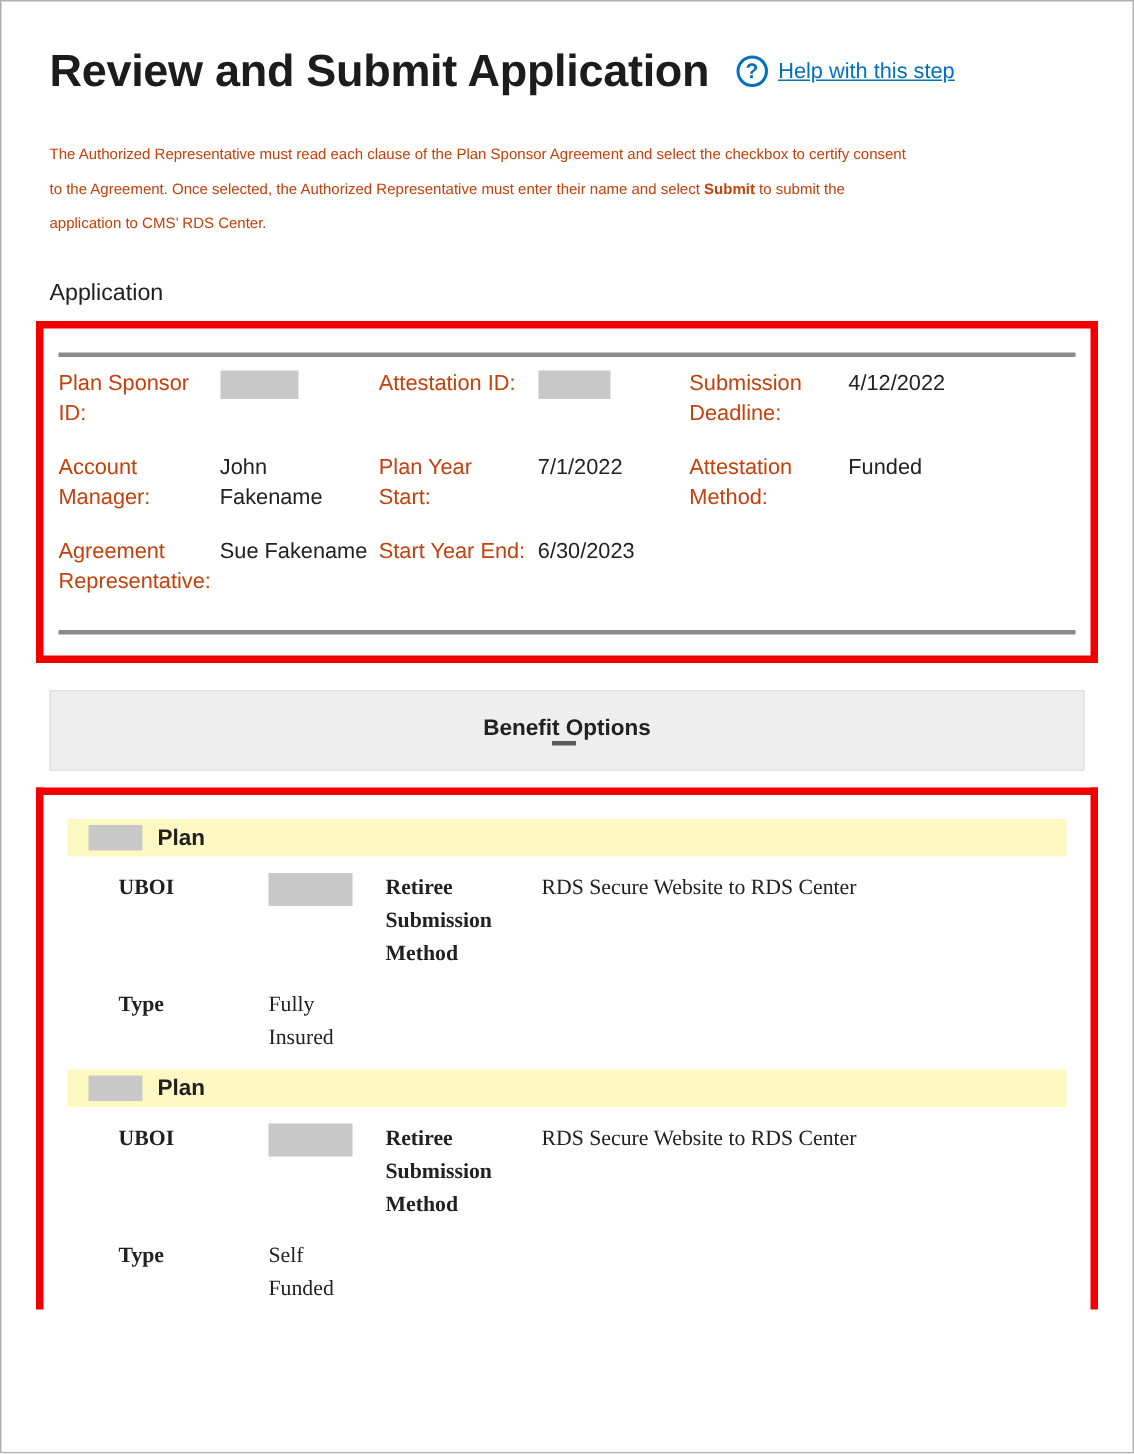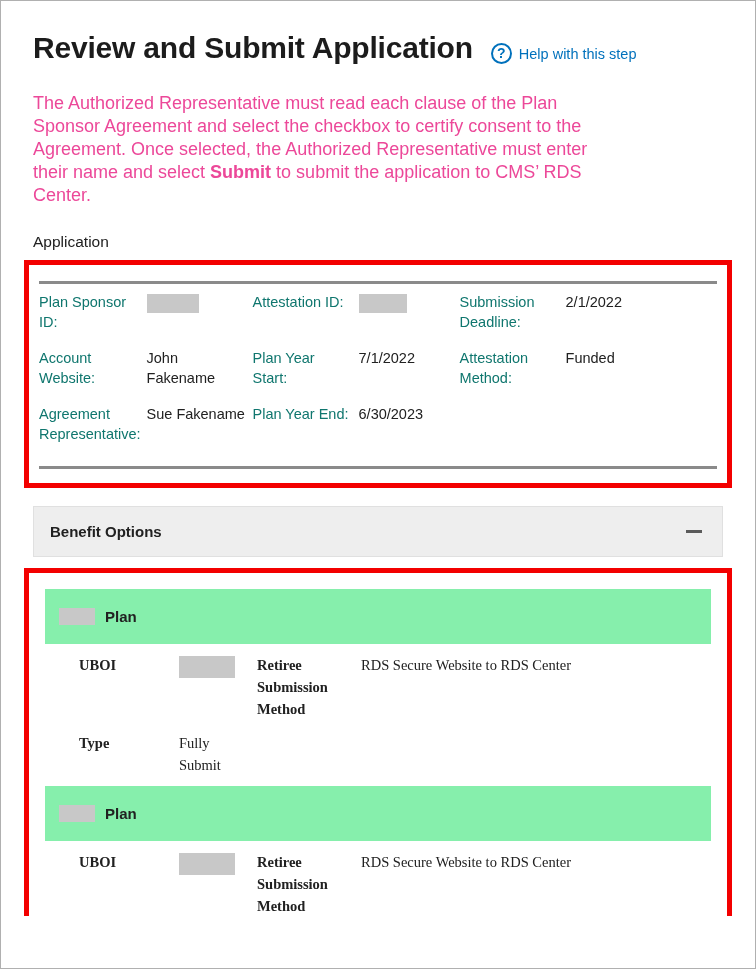--- a/index.html
+++ b/index.html
@@ -19,21 +19,21 @@
     border: 1px solid #b0b0b0;
     background: #ffffff;
     overflow: hidden;
   }
   .content {
     padding: 30px 32px 0 32px;
   }
   
   .page-head {
     display: flex;
-    align-items: flex-end;
+    align-items: flex-start;
     gap: 18px;
   }
   .page-title {
     font-size: 30px;
     font-weight: bold;
     letter-spacing: -0.2px;
     color: #1c1c1c;
     margin: 0;
     line-height: 1.1;
   }
@@ -51,29 +51,30 @@
     color: #0071bc;
     font-size: 14px;
     font-weight: bold;
     line-height: 17px;
     text-align: center;
     box-sizing: border-box;
   }
   .help-text {
     color: #0071bc;
     font-size: 14.5px;
+    text-decoration: underline;
     cursor: pointer;
   }
   
   .intro {
     margin-top: 28px;
-    font-size: 18px;
+    font-size: 10px;
     line-height: 23px;
     max-width: 580px;
-    color: #ec4899;
+    color: #c2410c;
   }
   .intro b { font-weight: bold; }
   
   .section-label {
     margin-top: 26px;
     font-size: 15.5px;
     font-weight: normal;
   }
   
   .redbox {
@@ -104,21 +105,21 @@
   table.app-grid {
     width: 100%;
     border-collapse: collapse;
     font-size: 14.5px;
     line-height: 20px;
   }
   table.app-grid td {
     vertical-align: top;
     padding: 8px 6px 8px 0;
   }
-  .lbl { color: #0f766e; }
+  .lbl { color: #c2410c; }
   .val { color: #212121; }
   .c1 { width: 95px; }
   .c2 { width: 100px; }
   .c3 { width: 100px; }
   .c4 { width: 95px; }
   .c5 { width: 100px; }
   .c6 { width: auto; }
   
   .redact {
     display: inline-block;
@@ -133,35 +134,36 @@
   .r-uboi  { width: 56px; height: 22px; }
   
   .accordion {
     margin-top: 18px;
     background: #eeeeee;
     border: 1px solid #e0e0e0;
     display: flex;
     align-items: center;
     justify-content: space-between;
     padding: 16px 16px;
+    flex-direction: column;
   }
   .accordion-title {
     font-size: 15px;
     font-weight: bold;
   }
   .minus {
     width: 16px;
     height: 3px;
     background: #5a5a5a;
     margin-right: 4px;
   }
   
   .plan-head {
-    background: #86efac;
-    padding: 19px 14px;
+    background: #fef9c3;
+    padding: 4px 14px;
     display: flex;
     align-items: center;
     gap: 10px;
     margin: 8px 6px 0 6px;
   }
   .plan-head .plan-word {
     font-size: 15px;
     font-weight: bold;
   }
   table.plan-grid {
@@ -212,34 +214,34 @@
     <div class="redbox app">
       <div class="rule-top"></div>
       <table class="app-grid">
         <tbody>
             <tr>
           <td class="lbl c1">Plan Sponsor ID:</td>
           <td class="val c2"><span class="redact r-small"></span></td>
           <td class="lbl c3">Attestation ID:</td>
           <td class="val c4"><span class="redact r-id"></span></td>
           <td class="lbl c5">Submission Deadline:</td>
-          <td class="val c6">2/1/2022</td>
+          <td class="val c6">4/12/2022</td>
         </tr>
         <tr>
-          <td class="lbl">Account Website:</td>
+          <td class="lbl">Account Manager:</td>
           <td class="val">John Fakename</td>
           <td class="lbl">Plan Year Start:</td>
           <td class="val">7/1/2022</td>
           <td class="lbl">Attestation Method:</td>
           <td class="val">Funded</td>
         </tr>
         <tr>
           <td class="lbl">Agreement Representative:</td>
           <td class="val">Sue Fakename</td>
-          <td class="lbl">Plan Year End:</td>
+          <td class="lbl">Start Year End:</td>
           <td class="val">6/30/2023</td>
           <td class="lbl"></td>
           <td class="val"></td>
         </tr>
       </tbody>
         </table>
       <div class="rule-bottom"></div>
     </div>
 
     <div class="accordion">
@@ -256,21 +258,21 @@
       <table class="plan-grid">
         <tbody>
             <tr>
           <td class="p-lbl">UBOI</td>
           <td class="p-val"><span class="redact r-uboi"></span></td>
           <td class="p-lbl2">Retiree Submission Method</td>
           <td class="p-val2">RDS Secure Website to RDS Center</td>
         </tr>
         <tr>
           <td class="p-lbl">Type</td>
-          <td class="p-val">Fully Submit</td>
+          <td class="p-val">Fully Insured</td>
           <td class="p-lbl2"></td>
           <td class="p-val2"></td>
         </tr>
       </tbody>
         </table>
 
       <div class="plan-head">
         <span class="redact r-plan"></span>
         <span class="plan-word">Plan</span>
       </div>

